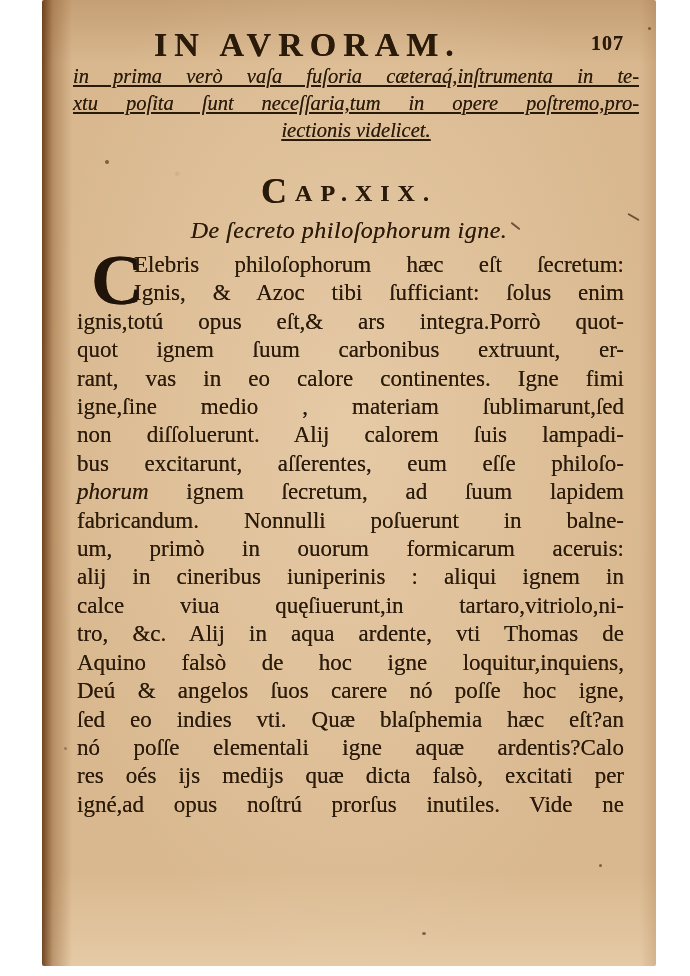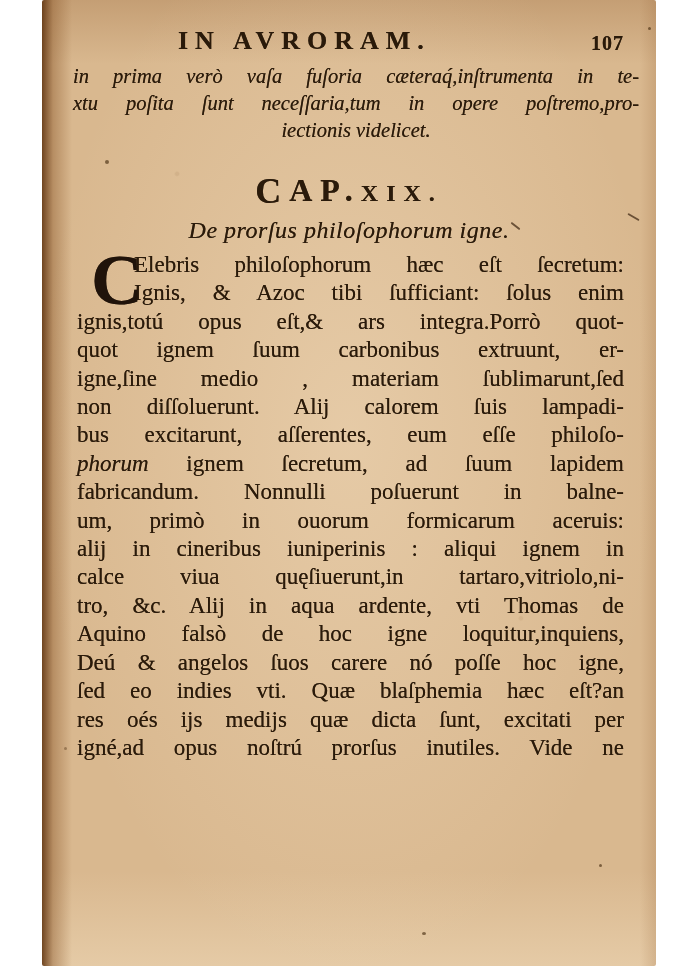--- a/index.html
+++ b/index.html
@@ -18,33 +18,33 @@
       linear-gradient(180deg, rgba(150,100,55,0.30) 0px, rgba(0,0,0,0) 64px),
       linear-gradient(0deg, rgba(246,228,198,0.42) 0px, rgba(0,0,0,0) 95px),
       #d9b88f;
     border-radius:2px;
     color:#2a1a0a;
   }
   .ink{ text-shadow:0 0 0.6px rgba(42,26,10,0.75); }
 
   .running-header{position:absolute;top:26px;left:0;width:100%;height:34px;}
   .rh-title{
-    position:absolute;left:112px;top:0;font-size:26px;font-weight:bold;
-    letter-spacing:7px;white-space:nowrap;margin-left:24px;
+    position:absolute;left:112px;top:0;font-size:34px;font-weight:bold;
+    letter-spacing:7px;white-space:nowrap;
   }
   .rh-num{position:absolute;right:32px;top:6px;font-size:20px;font-weight:bold;letter-spacing:1px;}
 
   .intro{position:absolute;left:31px;top:63px;width:566px;font-style:italic;
-    font-size:20.5px;line-height:27px;}
+    font-size:20.5px;line-height:27px;text-decoration:underline;}
   .intro .jline{text-align:justify;text-align-last:justify;white-space:normal;}
   .intro .lline{text-align:center;}
 
   .chapter{position:absolute;left:0;top:170px;width:100%;text-align:center;white-space:nowrap;}
   .chapter .cap-initial{font-size:36px;font-weight:bold;letter-spacing:8px;vertical-align:-2px;}
-  .chapter .cap-rest{font-size:32px;font-weight:bold;letter-spacing:8px;}
+  .chapter .cap-rest{font-size:24px;font-weight:bold;letter-spacing:8px;}
   .chapter .cap-num{font-size:24px;font-weight:bold;letter-spacing:8px;margin-top:21px;}
 
   .subtitle{position:absolute;left:0;top:217px;width:100%;text-align:center;
     font-style:italic;font-size:24px;letter-spacing:0.5px;}
 
   .bodyblock{position:absolute;left:35px;top:251px;width:547px;font-size:23px;}
   .bl{line-height:28.4px;text-align:justify;text-align-last:justify;}
   .bl.indent{padding-left:57px;}
   .drop-cap{
     position:absolute;left:14px;top:1px;font-size:72px;line-height:56px;
@@ -68,41 +68,43 @@
   <div class="intro">
     <div class="jline">in prima verò vaſa fuſoria cæteraq́,inſtrumenta in te-</div>
     <div class="jline">xtu poſita ſunt neceſſaria,tum in opere poſtremo,pro-</div>
     <div class="lline">iectionis videlicet.</div>
   </div>
 
   <div class="chapter">
     <span class="cap-initial">C</span><span class="cap-rest">AP.</span><span class="cap-num">XIX.</span>
   </div>
 
-  <div class="subtitle">De prorſus philoſophorum igne.</div>
+  <div class="subtitle">De ſecreto philoſophorum igne.</div>
 
   <div class="bodyblock">
     <div class="drop-cap">C</div>
     <div class="bl indent">Elebris philoſophorum hæc eſt ſecretum:</div>
     <div class="bl indent">Ignis, &amp; Azoc tibi ſufficiant: ſolus enim</div>
     <div class="bl">ignis,totú opus eſt,&amp; ars integra.Porrò quot-</div>
     <div class="bl">quot ignem ſuum carbonibus extruunt, er-</div>
+    <div class="bl">rant, vas in eo calore continentes. Igne fimi</div>
     <div class="bl">igne,ſine medio , materiam ſublimarunt,ſed</div>
     <div class="bl">non diſſoluerunt. Alij calorem ſuis lampadi-</div>
     <div class="bl">bus excitarunt, aſſerentes, eum eſſe philoſo-</div>
     <div class="bl"><span class="it">phorum</span><span> ignem ſecretum, ad ſuum lapidem</span></div>
     <div class="bl">fabricandum. Nonnulli poſuerunt in balne-</div>
     <div class="bl">um, primò in ouorum formicarum aceruis:</div>
     <div class="bl">alij in cineribus iuniperinis : aliqui ignem in</div>
     <div class="bl">calce viua quęſiuerunt,in tartaro,vitriolo,ni-</div>
     <div class="bl">tro, &amp;c. Alij in aqua ardente, vti Thomas de</div>
     <div class="bl">Aquino falsò de hoc igne loquitur,inquiens,</div>
     <div class="bl">Deú &amp; angelos ſuos carere nó poſſe hoc igne,</div>
     <div class="bl">ſed eo indies vti. Quæ blaſphemia hæc eſt?an</div>
-    <div class="bl">res oés ijs medijs quæ dicta ſunt, excitati per</div>
+    <div class="bl">nó poſſe elementali igne aquæ ardentis?Calo</div>
+    <div class="bl">res oés ijs medijs quæ dicta falsò, excitati per</div>
     <div class="bl">igné,ad opus noſtrú prorſus inutiles. Vide ne</div>
   </div>
 
   <div class="scratch" style="left:468px;top:225px;width:11px;height:2px;transform:rotate(38deg);"></div>
   <div class="scratch" style="left:585px;top:216px;width:13px;height:2px;transform:rotate(30deg);"></div>
   <div class="speckle" style="left:63px;top:160px;width:4px;height:4px;"></div>
   <div class="speckle" style="left:557px;top:864px;width:3px;height:3px;"></div>
   <div class="speckle" style="left:380px;top:932px;width:4px;height:3px;"></div>
   <div class="speckle" style="left:606px;top:27px;width:3px;height:3px;"></div>
   <div class="speckle" style="left:22px;top:747px;width:3px;height:3px;opacity:0.4;"></div>

